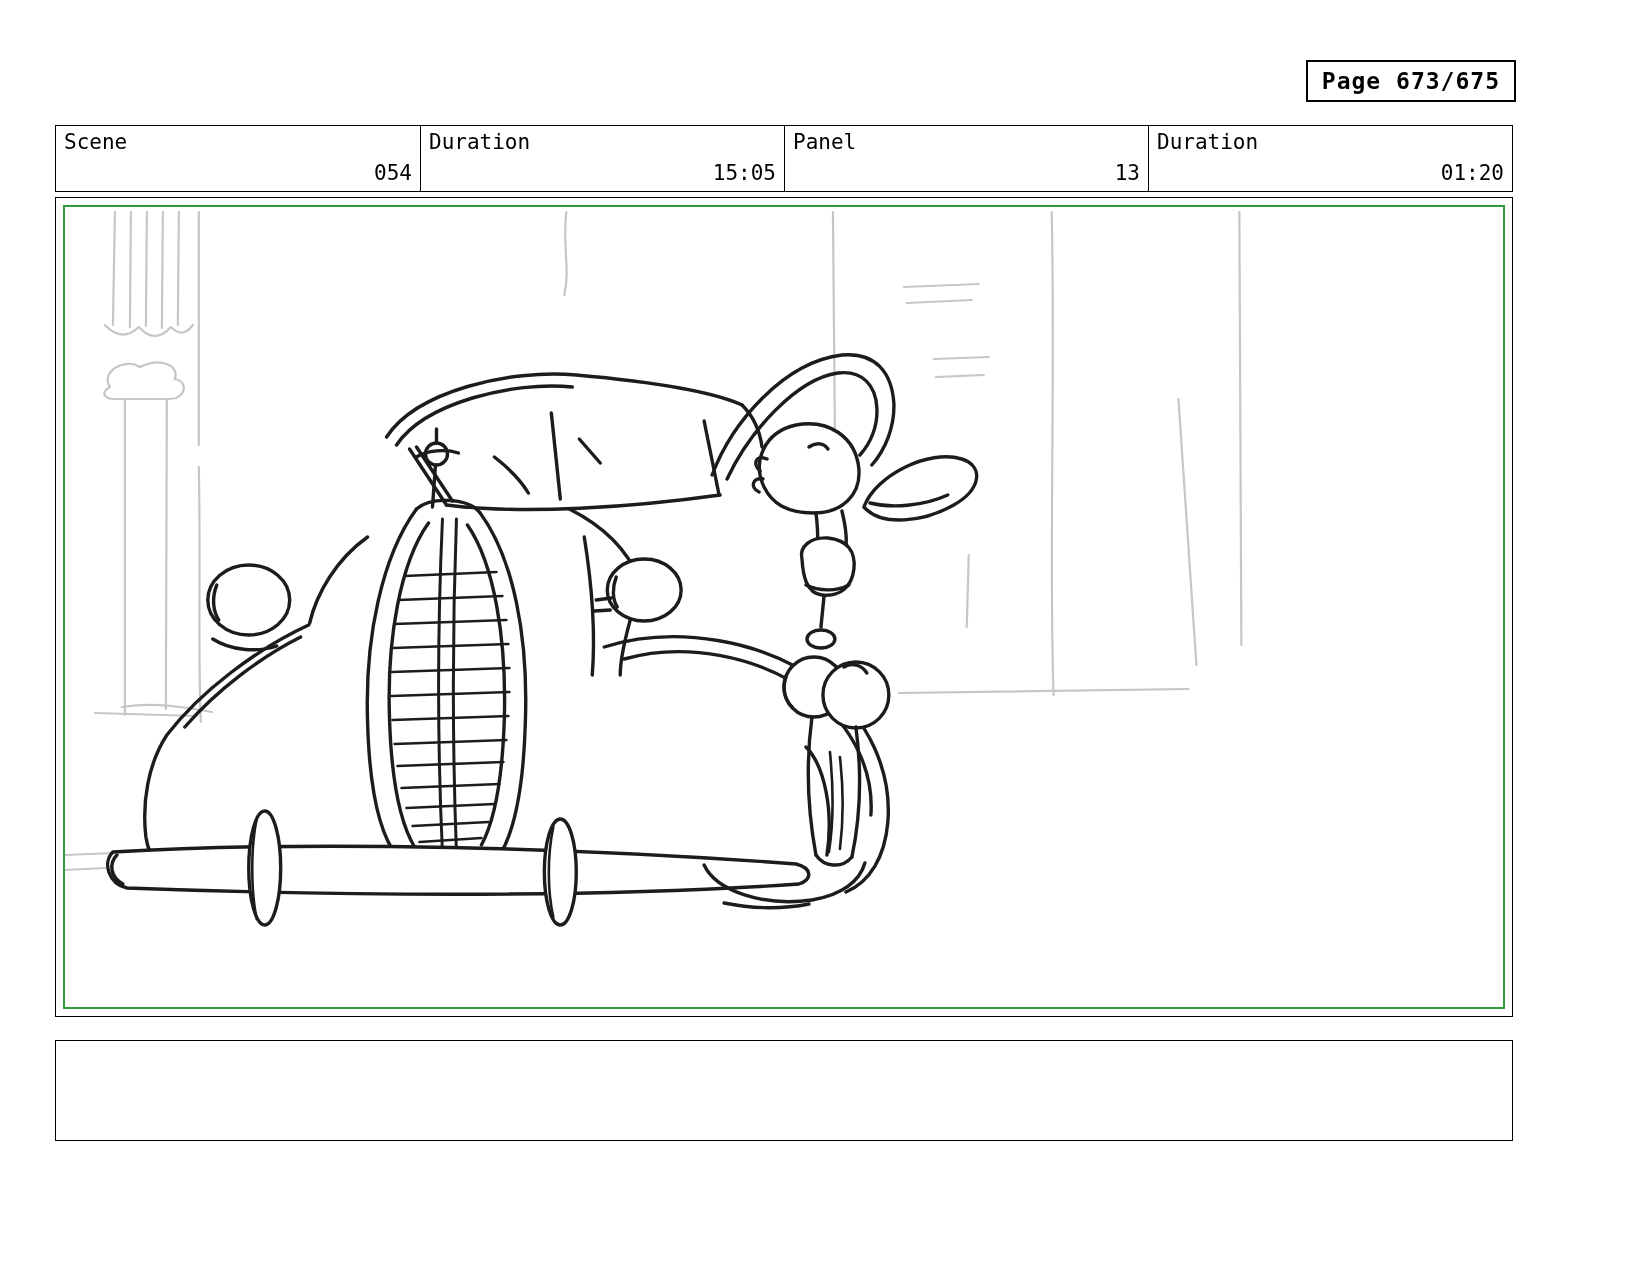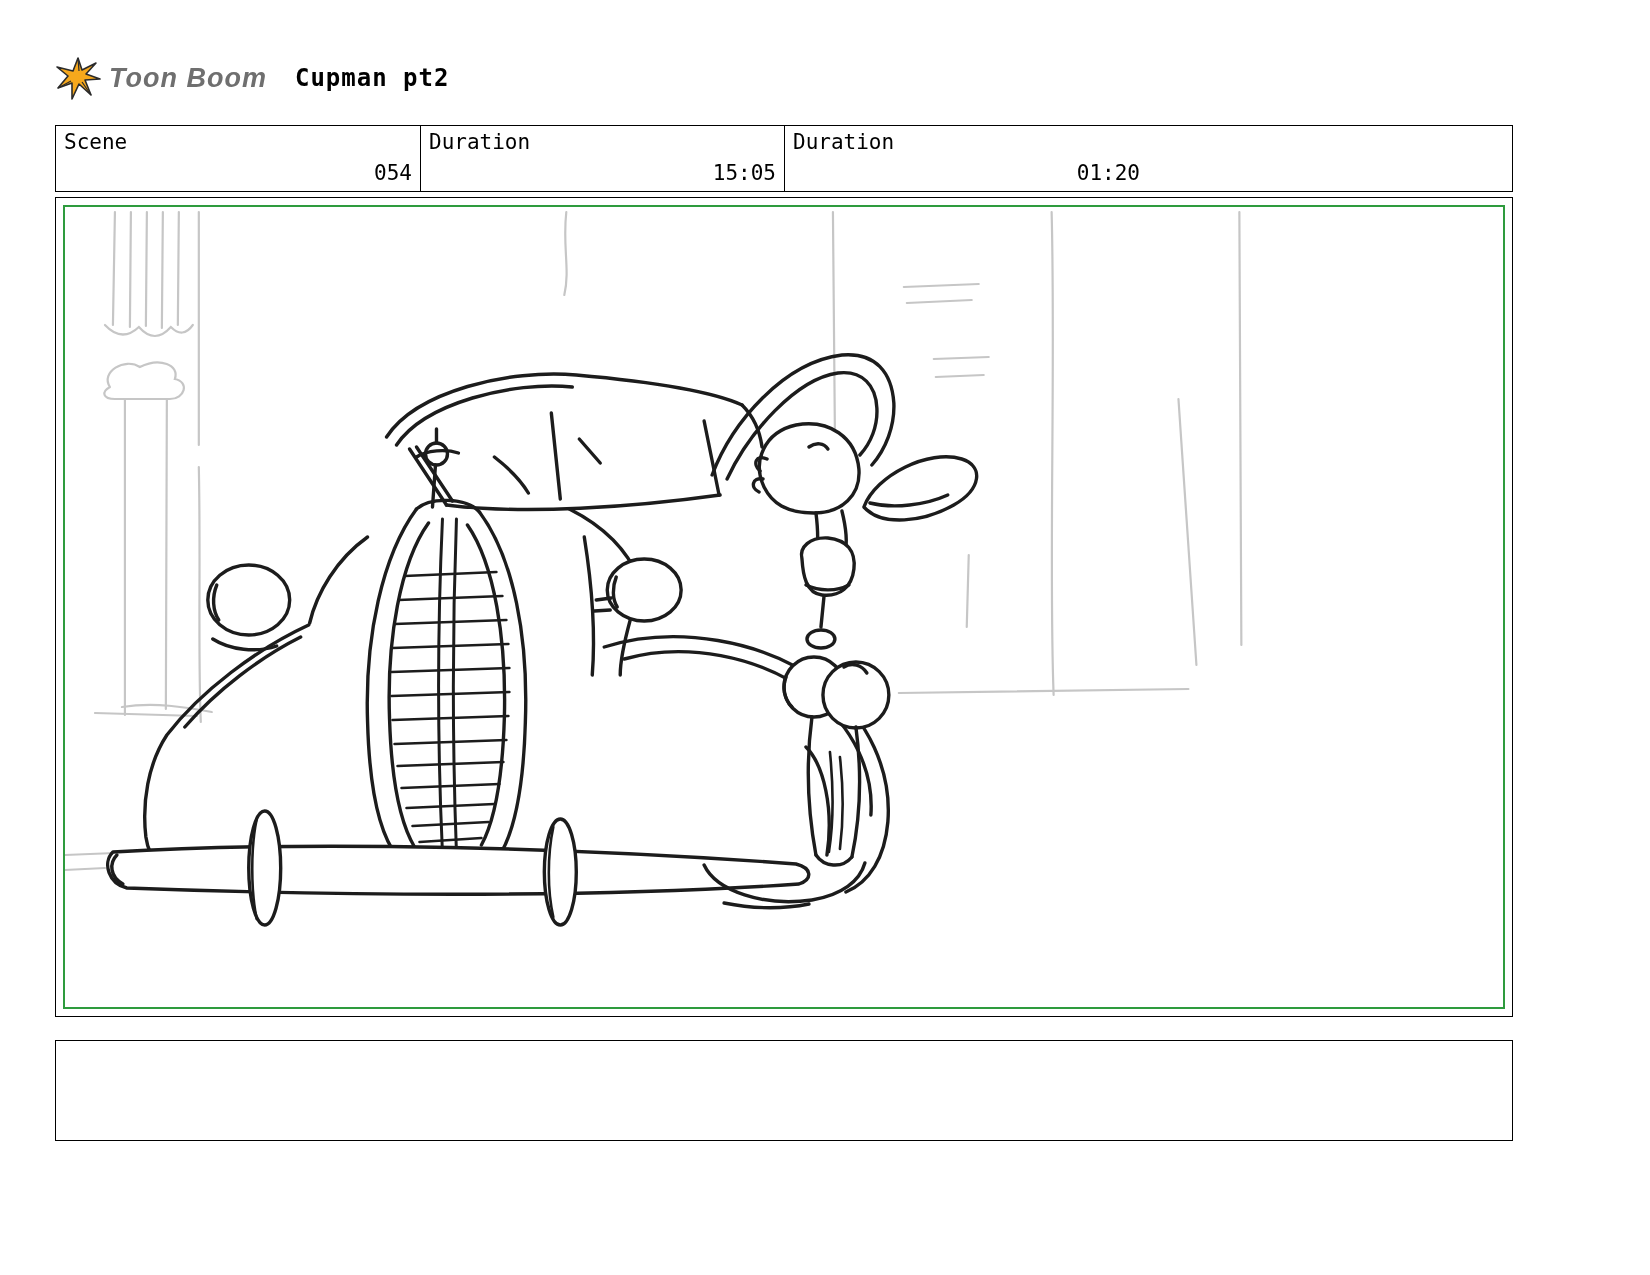--- a/index.html
+++ b/index.html
@@ -33,39 +33,34 @@
 
   
   .notes-box{position:absolute;left:55px;top:1040px;width:1458px;height:101px;
              border:1px solid #000;box-sizing:border-box;background:#fff;font-size:20px;padding:8px;}
 </style>
 </head>
 <body>
 
 <div class="page">
 
-  <div class="header">
-    <div class="logo">
-      <svg width="46" height="46" viewBox="0 0 46 46">
-        <path d="M23,3 L27,15 L41,8 L31,19 L45,24 L30,25 L36,40 L24,29 L17,44 L17,28 L3,33 L13,21 L2,12 L18,16 Z" fill="#f6a81c" stroke="#2b2b2b" stroke-width="1.6" stroke-linejoin="round"></path>
-        <path d="M23,3 L24,16 M3,33 L16,26 M36,40 L27,27" stroke="#2b2b2b" stroke-width="1.2" fill="none"></path>
-      </svg>
-      <span class="logo-text">Toon Boom</span>
-    </div>
-    <span class="project-title">Cupman pt2</span>
-  </div>
+  <div class="page-box">Page 673/675</div>
 
   <div class="info-table">
     <div class="info-cell">
       <span class="info-label">Scene</span>
       <span class="info-value">054</span>
     </div>
     <div class="info-cell">
       <span class="info-label">Duration</span>
       <span class="info-value">15:05</span>
+    </div>
+    <div class="info-cell">
+      <span class="info-label">Panel</span>
+      <span class="info-value">13</span>
     </div>
     <div class="info-cell">
       <span class="info-label">Duration</span>
       <span class="info-value">01:20</span>
     </div>
   </div>
 
   <div class="panel-outer">
     <div class="panel-green">
       <svg viewBox="0 0 1440 800" preserveAspectRatio="none" role="img" aria-label="Rough black line sketch of a cartoon character leaning over the front fender of a vintage car, with faint gray background lines of curtains, a pillar and door frames">

